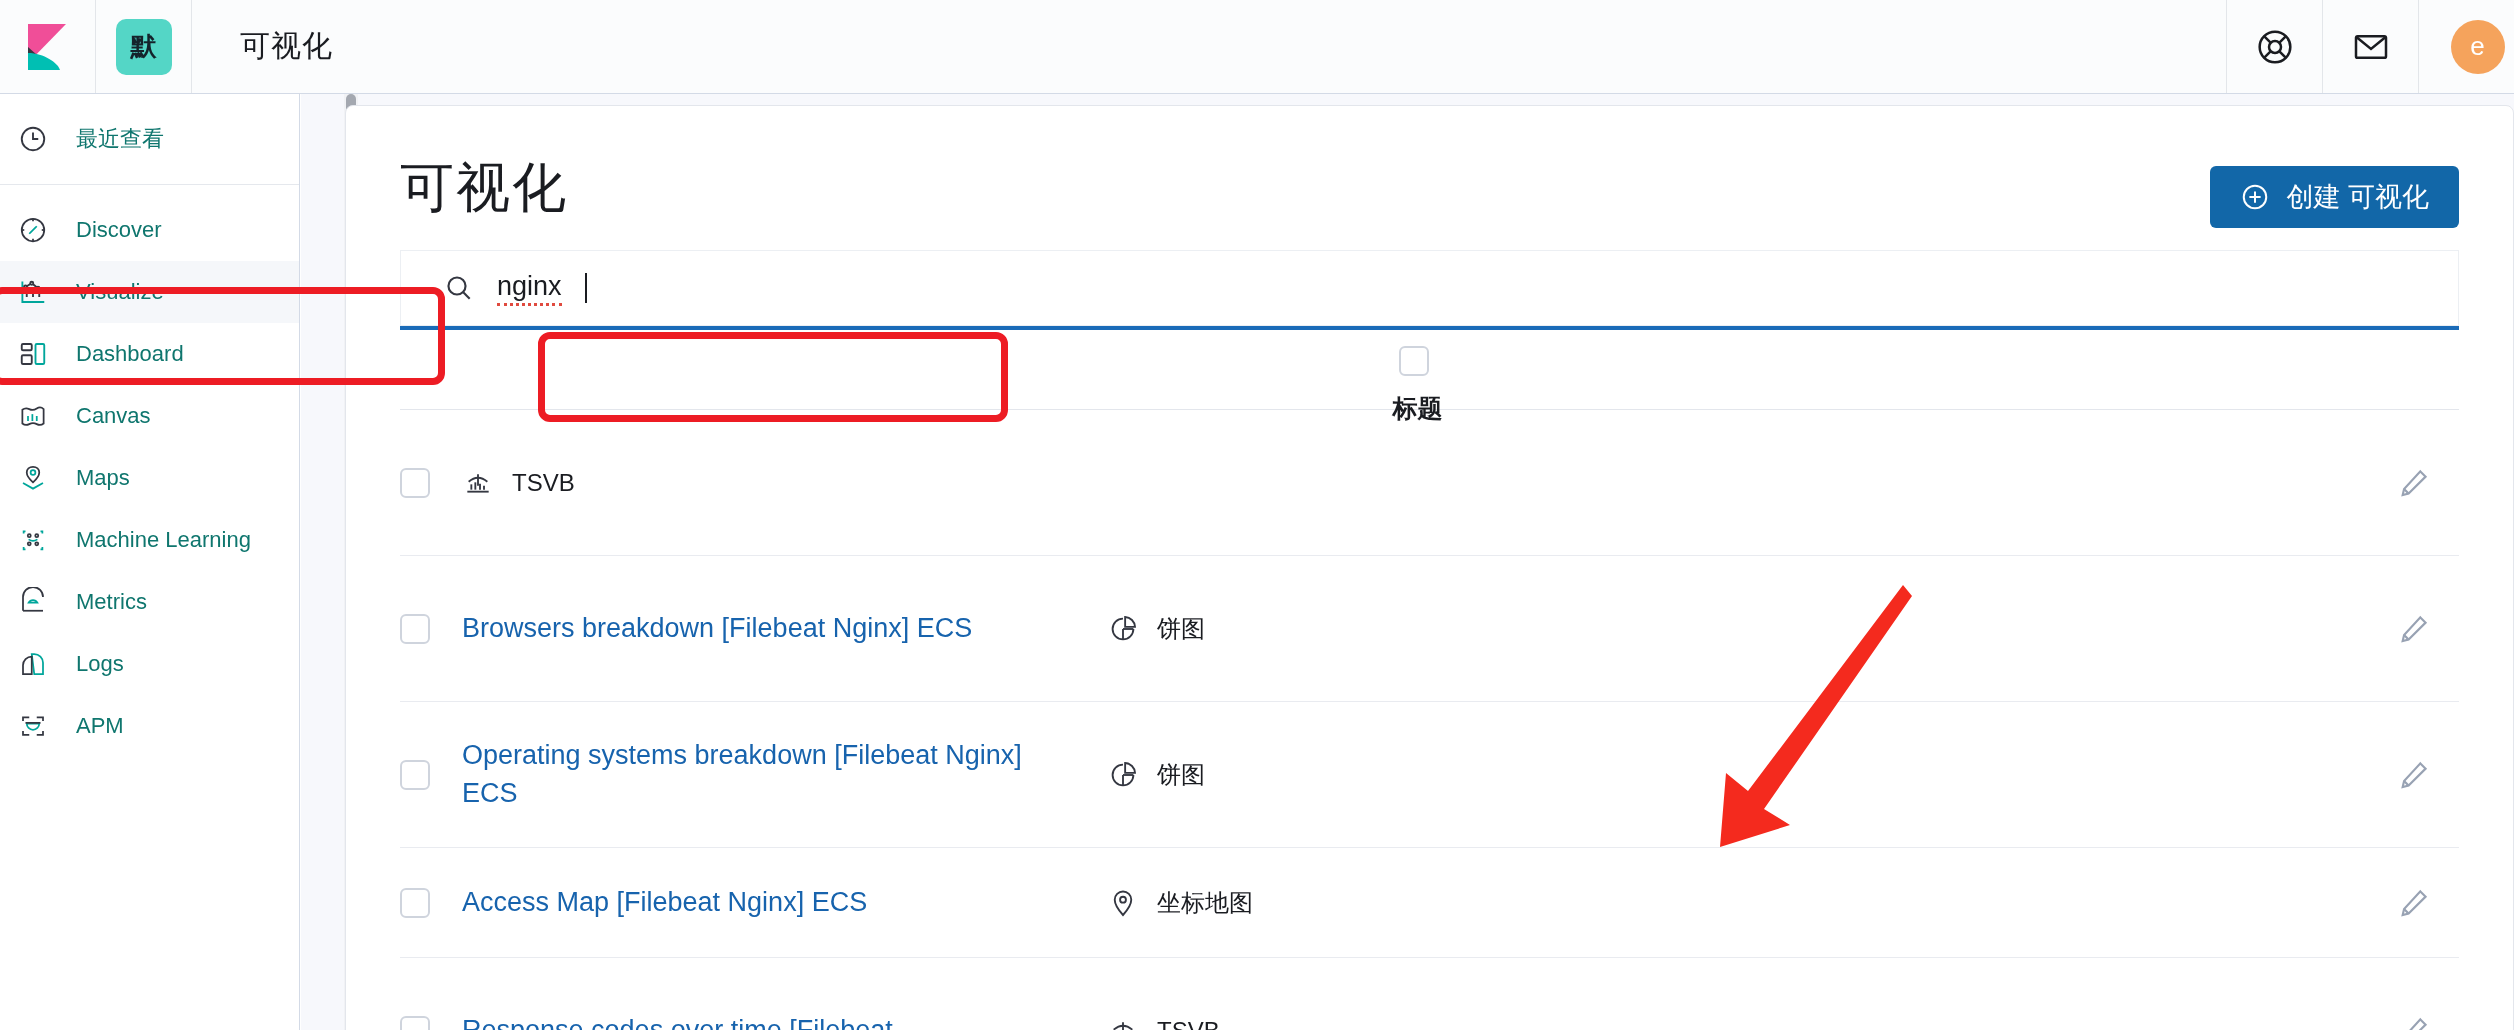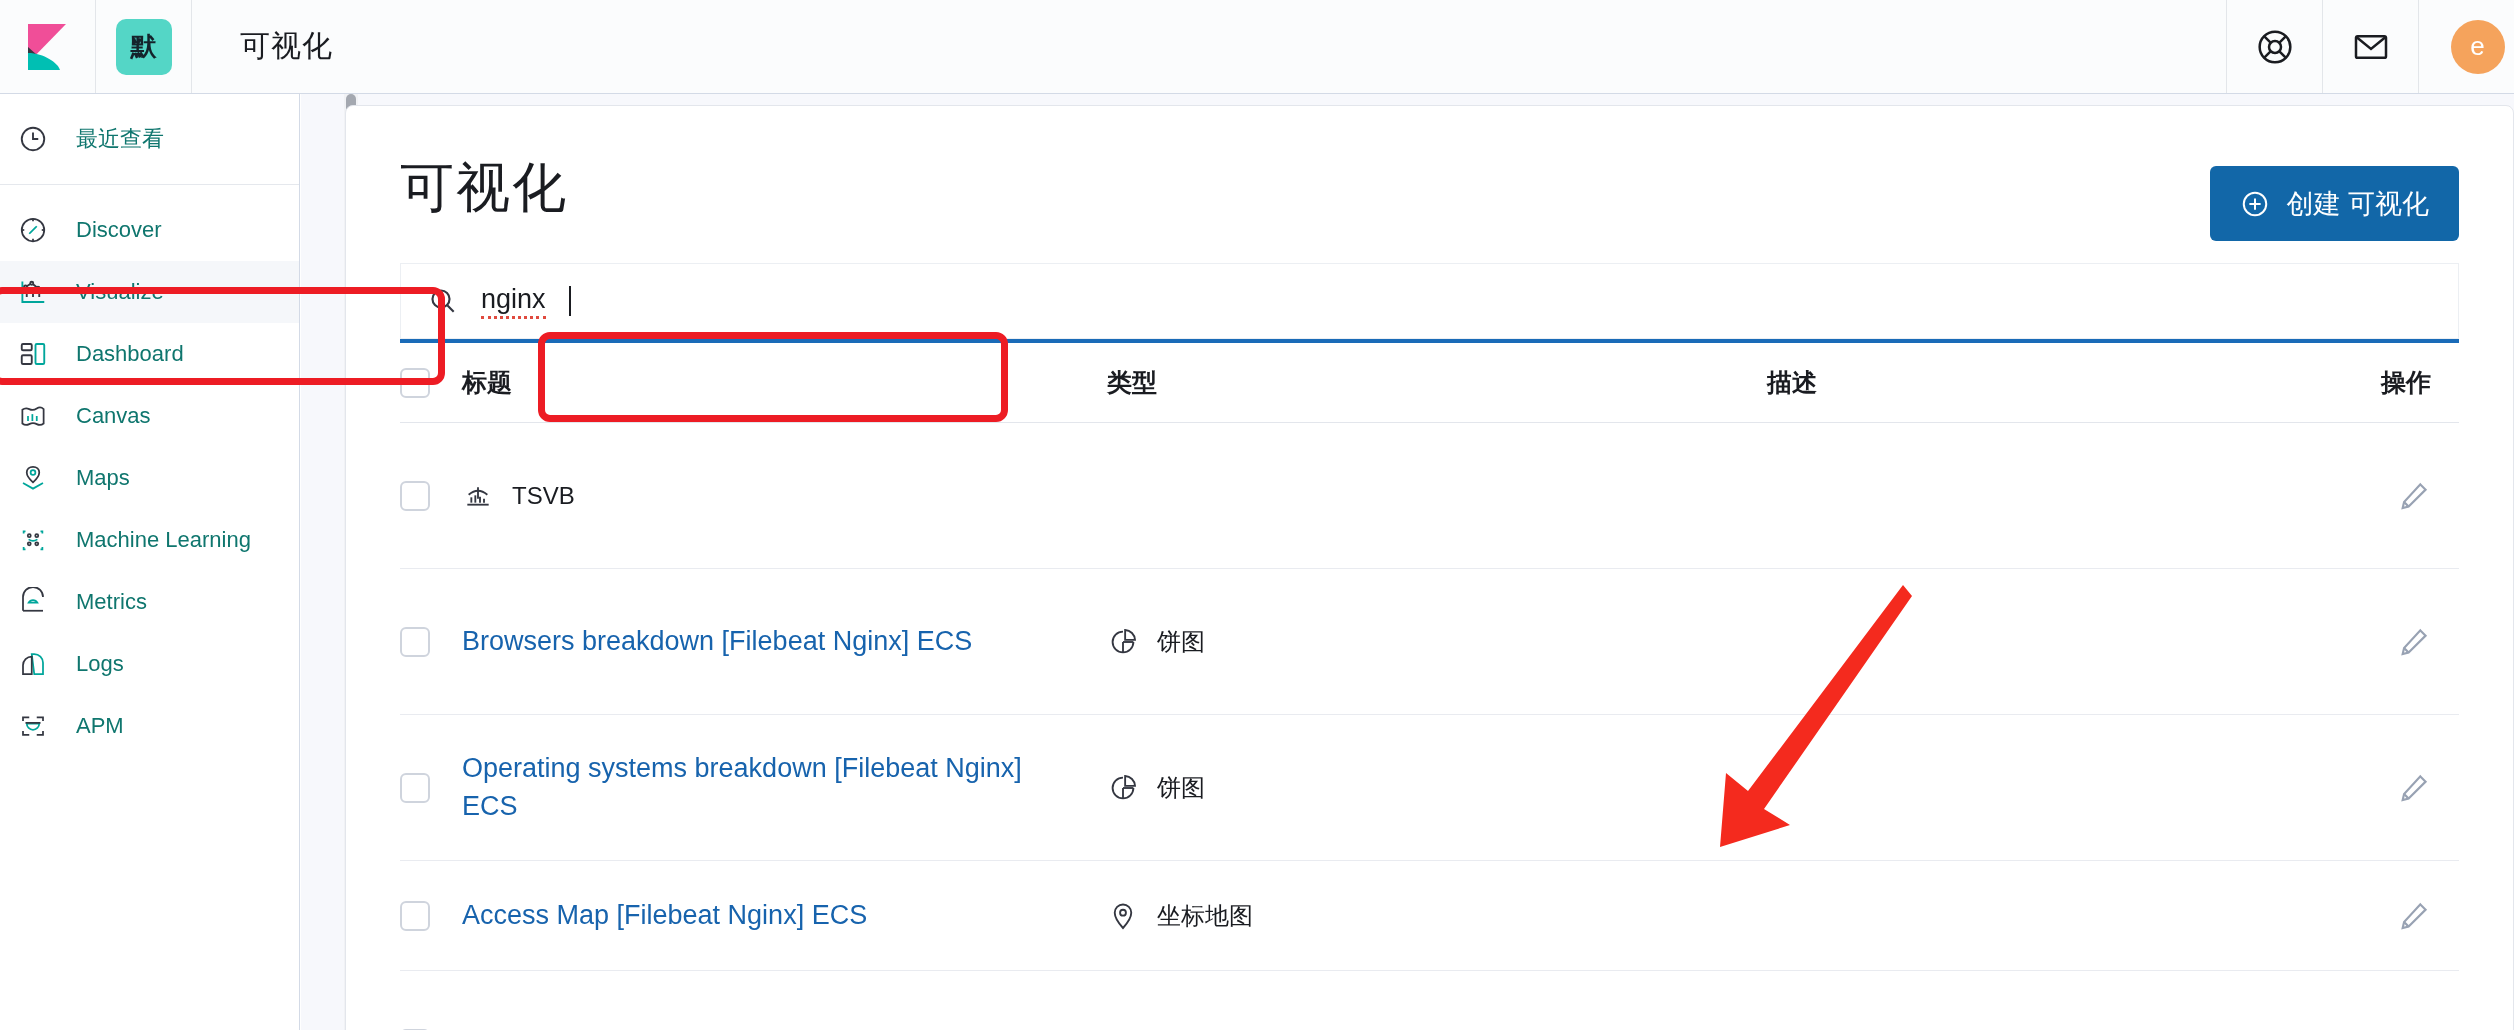--- a/index.html
+++ b/index.html
@@ -103,54 +103,54 @@
   }
   .panel-head {
     display: flex; align-items: flex-start; justify-content: space-between;
     padding: 46px 54px 0 54px;
   }
   .big-title { font-size: 54px; color: #1a1c21; font-weight: 400; letter-spacing: 2px; }
   .create-btn {
     margin-top: 14px;
     background: #1267a8; color: #ffffff;
     border: none; border-radius: 6px;
-    height: 75px; padding: 0 30px;
+    height: 62px; padding: 0 30px;
     font-size: 27px; font-family: inherit;
     display: flex; align-items: center; gap: 16px; cursor: pointer;
     white-space: nowrap;
   }
 
   
   .search-wrap { position: relative; margin: 22px 54px 0 54px; }
   .search-box {
     height: 76px; background: #fff;
     border: 1px solid #eceff3;
     display: flex; align-items: center; gap: 22px;
-    padding-left: 26px;
+    padding-left: 42px;
   }
   .search-input-text {
     font-size: 27px; color: #1a1c21;
     position: relative; display: inline-block;
     border-bottom: 3px dotted #e04a3f;
     padding-bottom: 1px;
   }
   .caret {
     display: inline-block; width: 2px; height: 30px;
     background: #1a1c21; vertical-align: -5px; margin-left: 1px;
   }
   .search-underline {
     height: 4px; background: #1a6bb8; width: 100%;
   }
 
   
   .tbl { margin: 0 54px; }
   .tbl-head {
     display: flex; align-items: center;
     height: 80px; border-bottom: 1px solid #e3e6ec;
-    font-size: 25px; color: #1a1c21; font-weight: 700;
+    font-size: 25px; color: #1a1c21; font-weight: 700; flex-direction: column;
   }
   .tbl-row {
     display: flex; align-items: center;
     min-height: 146px; border-bottom: 1px solid #e9ebf0;
   }
   .col-check { width: 62px; flex: 0 0 62px; display:flex; align-items:center; }
   .col-title { flex: 0 0 645px; padding-right: 24px; }
   .col-type  { flex: 0 0 660px; display: flex; align-items: center; gap: 18px; }
   .col-desc  { flex: 1 1 auto; }
   .col-act   { flex: 0 0 140px; display: flex; justify-content: flex-end; padding-right: 28px; }

